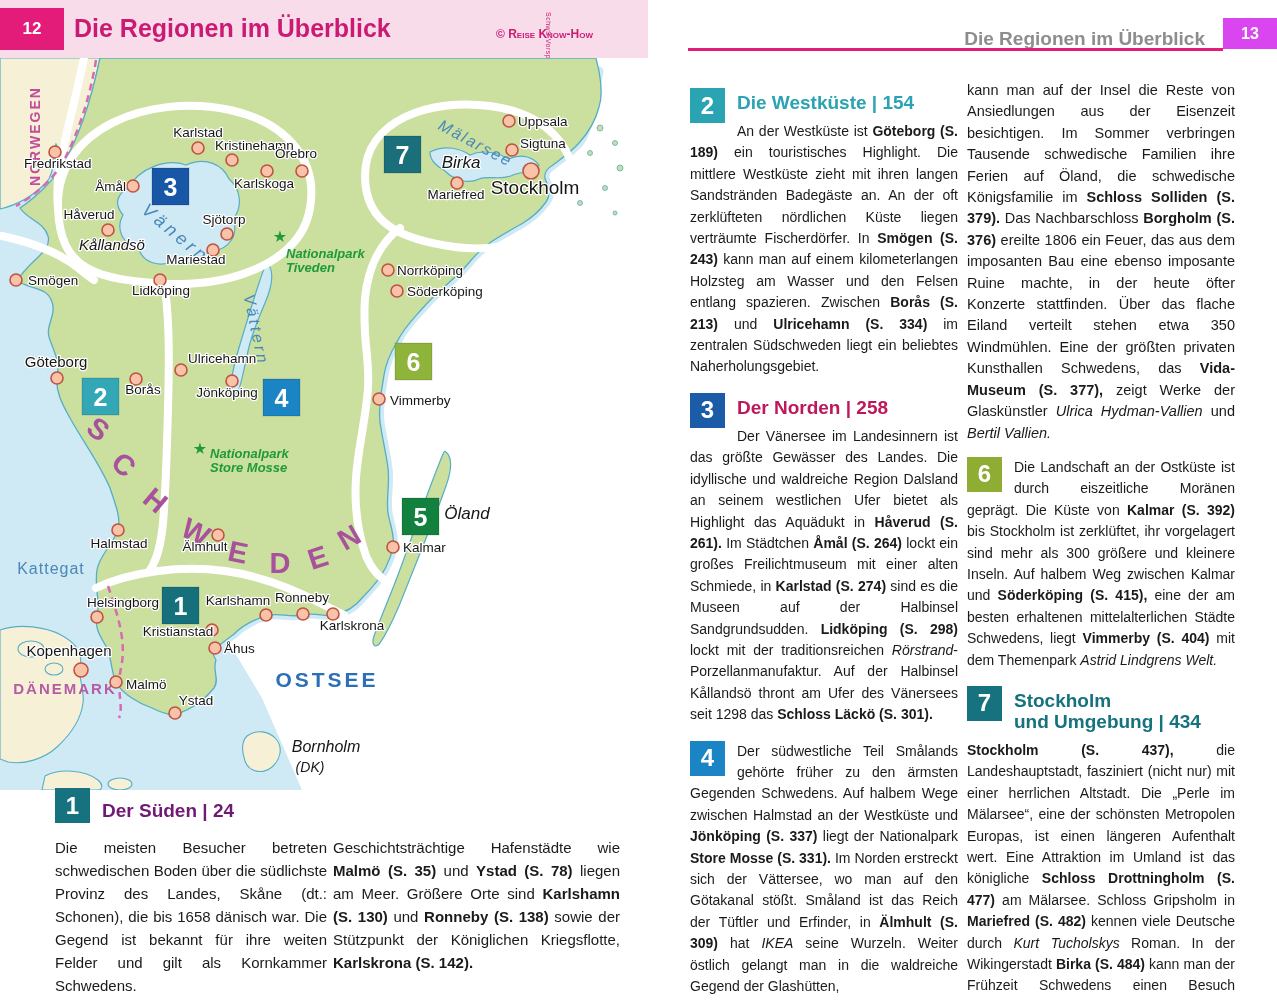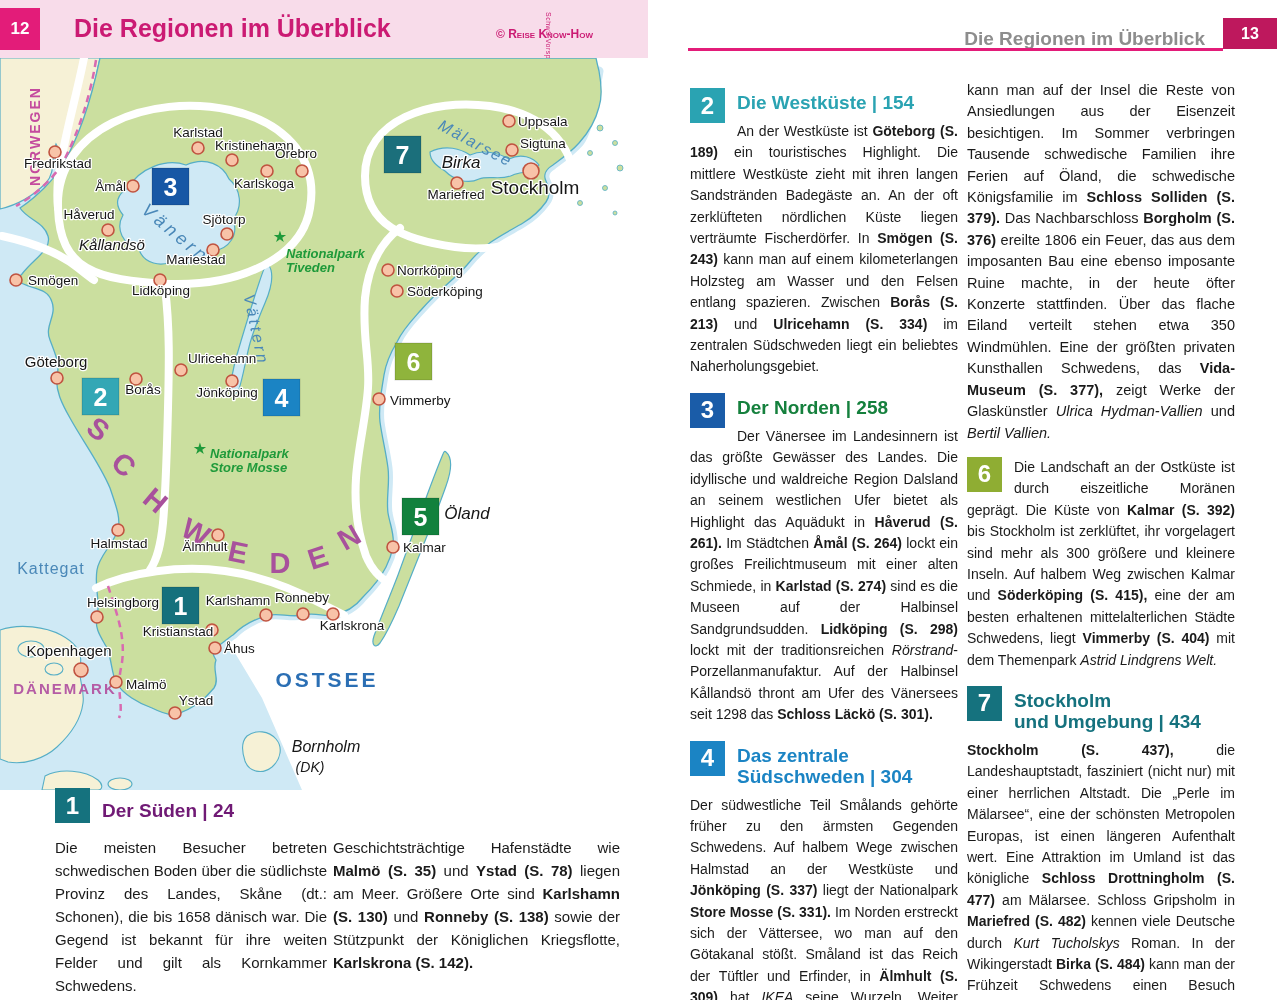--- a/index.html
+++ b/index.html
@@ -1,30 +1,30 @@
 <!DOCTYPE html>
 <html><head>
 <meta charset="utf-8">
 <style>
   html,body{margin:0;padding:0;background:#e8e8e8;}
   .page{position:relative;width:1277px;height:1000px;background:#ffffff;
         font-family:"Liberation Sans",sans-serif;overflow:hidden;margin:0 auto;}
   
   .band{position:absolute;left:0;top:0;width:648px;height:58px;background:#f8dcea;}
-  .pagenum-left{position:absolute;left:0;top:8px;width:40px;height:42px;background:#e31c79;
+  .pagenum-left{position:absolute;left:0;top:8px;width:64px;height:42px;background:#e31c79;
         color:#fff;font-weight:bold;font-size:17px;display:flex;align-items:center;justify-content:center;}
   .title-left{position:absolute;left:74px;top:14px;font-size:25px;font-weight:bold;color:#cb1a73;}
   .copyright{position:absolute;left:467px;top:27px;font-size:12px;color:#cb1a73;
         font-variant:small-caps;font-weight:bold;margin-left:29px;}
   .edition{position:absolute;left:545px;top:12px;font-size:7px;color:#cb1a73;
         writing-mode:vertical-rl;letter-spacing:.5px;line-height:7px;}
   
   .title-right{position:absolute;right:72px;top:28px;font-size:19px;font-weight:bold;color:#8d8d8d;}
   .header-rule{position:absolute;left:688px;top:48px;width:535px;height:3px;background:#e31c79;}
-  .pagenum-right{position:absolute;left:1223px;top:18px;width:54px;height:31px;background:#be185d;
+  .pagenum-right{position:absolute;left:1223px;top:18px;width:54px;height:31px;background:#d946ef;
         color:#fff;font-weight:bold;font-size:16px;display:flex;align-items:center;justify-content:center;}
   
   .map-wrap{position:absolute;left:0;top:58px;width:645px;height:732px;}
   .mlabel{fill:#161616;paint-order:stroke;stroke:#ffffff;stroke-width:2.5px;stroke-linejoin:round;}
   
   .numbox{width:35px;height:35px;float:left;margin-right:12px;margin-bottom:6px;color:#fff;
         font-size:24px;font-weight:bold;display:flex;align-items:center;justify-content:center;}
   h3.sec-head{margin:8px;font-size:19px;line-height:21px;font-weight:bold;padding-top:4px;}
   .section{margin:0 0 15px 0;}
   .section p{margin:0;font-size:14px;line-height:21.4px;text-align:justify;color:#1a1a1a;}
@@ -226,26 +226,25 @@
   </div>
 
   <div class="col" id="right-col1" style="left:690px;top:80px;width:268px;">
       <div class="section">
         <div class="numbox" style="background: rgb(42, 163, 178);">2</div>
         <h3 class="sec-head" style="color: rgb(42, 163, 178);">Die Westküste | 154</h3>
         <p><span>An der Westküste ist </span><span class="b">Göteborg (S. 189)</span><span> ein touristisches Highlight. Die mittlere Westküste zieht mit ihren langen Sandstränden Badegäste an. An der oft zerklüfteten nördlichen Küste liegen verträumte Fischerdörfer. In </span><span class="b">Smögen (S. 243)</span><span> kann man auf einem kilometerlangen Holzsteg am Wasser und den Felsen entlang spazieren. Zwischen </span><span class="b">Borås (S. 213)</span><span> und </span><span class="b">Ulricehamn (S. 334)</span><span> im zentralen Südschweden liegt ein beliebtes Naherholungsgebiet.</span></p>
       </div>
       <div class="section">
         <div class="numbox" style="background: rgb(26, 92, 168);">3</div>
-        <h3 class="sec-head" style="color: #15803d;">Der Norden | 258</h3>
+        <h3 class="sec-head" style="color: #be185d;">Der Norden | 258</h3>
         <p><span>Der Vänersee im Landesinnern ist das größte Gewässer des Landes. Die idyllische und waldreiche Region Dalsland an seinem westlichen Ufer bietet als Highlight das Aquädukt in </span><span class="b">Håverud (S. 261).</span><span> Im Städtchen </span><span class="b">Åmål (S. 264)</span><span> lockt ein großes Freilichtmuseum mit einer alten Schmiede, in </span><span class="b">Karlstad (S. 274)</span><span> sind es die Museen auf der Halbinsel Sandgrundsudden. </span><span class="b">Lidköping (S. 298)</span><span> lockt mit der traditionsreichen </span><span class="i">Rörstrand</span><span>-Porzellanmanufaktur. Auf der Halbinsel Kållandsö thront am Ufer des Vänersees seit 1298 das </span><span class="b">Schloss Läckö (S. 301).</span></p>
       </div>
       <div class="section">
         <div class="numbox" style="background: rgb(27, 132, 196);">4</div>
-        <h3 class="sec-head" style="color: rgb(27, 132, 196);">Das zentrale<br>Südschweden | 304</h3>
         <p><span>Der südwestliche Teil Smålands gehörte früher zu den ärmsten Gegenden Schwedens. Auf halbem Wege zwischen Halmstad an der Westküste und </span><span class="b">Jönköping (S. 337)</span><span> liegt der Nationalpark </span><span class="b">Store Mosse (S. 331).</span><span> Im Norden erstreckt sich der Vättersee, wo man auf den Götakanal stößt. Småland ist das Reich der Tüftler und Erfinder, in </span><span class="b">Älmhult (S. 309)</span><span> hat </span><span class="i">IKEA</span><span> seine Wurzeln. Weiter östlich gelangt man in die waldreiche Gegend der Glashütten, </span></p>
       </div>
     </div>
   <div class="col" id="right-col2" style="left:967px;top:80px;width:268px;">
     <p class="intro" style="margin:0 0 13px 0;font-size:14.5px;line-height:21.4px;text-align:justify;color:#1a1a1a;"><span>kann man auf der Insel die Reste von Ansiedlungen aus der Eisenzeit besichtigen. Im Sommer verbringen Tausende schwedische Familien ihre Ferien auf Öland, die schwedische Königsfamilie im </span><span class="b">Schloss Solliden (S. 379).</span><span> Das Nachbarschloss </span><span class="b">Borgholm (S. 376)</span><span> ereilte 1806 ein Feuer, das aus dem imposanten Bau eine ebenso imposante Ruine machte, in der heute öfter Konzerte stattfinden. Über das flache Eiland verteilt stehen etwa 350 Windmühlen. Eine der größten privaten Kunsthallen Schwedens, das </span><span class="b">Vida-Museum (S. 377),</span><span> zeigt Werke der Glaskünstler </span><span class="i">Ulrica Hydman-Vallien</span><span> und </span><span class="i">Bertil Vallien.</span></p>
   <div class="section">
         <div class="numbox" style="background: rgb(143, 173, 51);">6</div>
         <p><span>Die Landschaft an der Ostküste ist durch eiszeitliche Moränen geprägt. Die Küste von </span><span class="b">Kalmar (S. 392)</span><span> bis Stockholm ist zerklüftet, ihr vorgelagert sind mehr als 300 größere und kleinere Inseln. Auf halbem Weg zwischen Kalmar und </span><span class="b">Söderköping (S. 415),</span><span> eine der am besten erhaltenen mittelalterlichen Städte Schwedens, liegt </span><span class="b">Vimmerby (S. 404)</span><span> mit dem Themenpark </span><span class="i">Astrid Lindgrens Welt.</span></p>
       </div>
       <div class="section">

